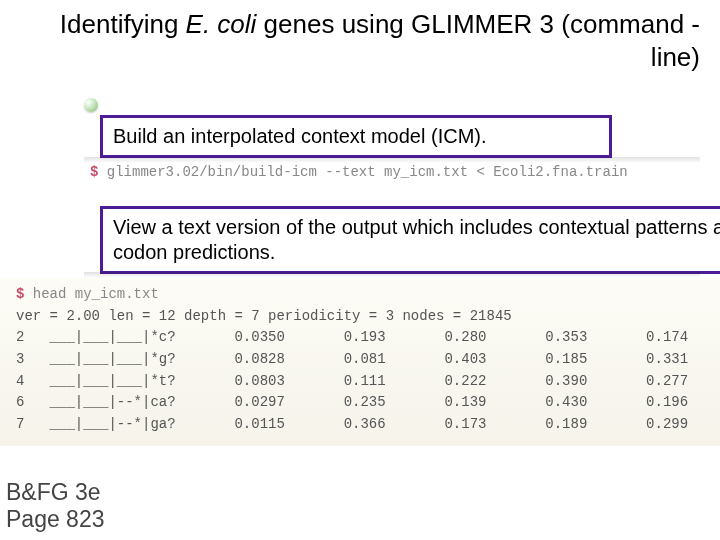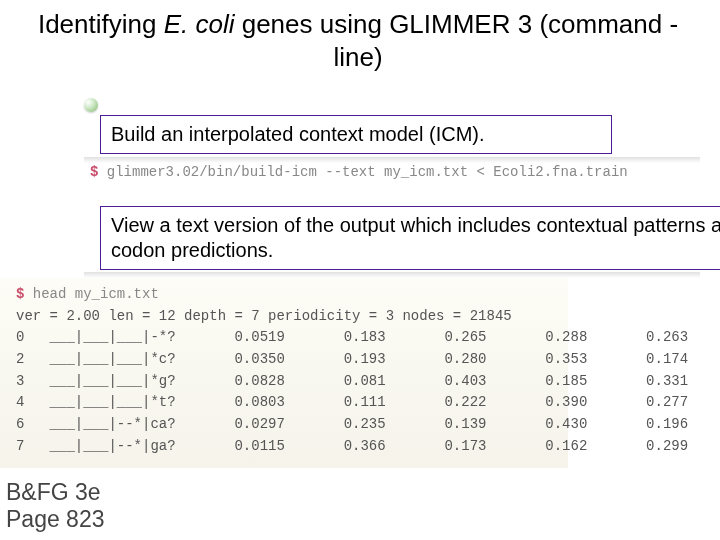--- a/index.html
+++ b/index.html
@@ -8,37 +8,37 @@
     height: 540px;
     background: #ffffff;
     font-family: Arial, Helvetica, sans-serif;
     position: relative;
     overflow: hidden;
   }
   .title {
     font-size: 26px;
     font-style: normal;
     color: #000;
-    text-align: center;
+    text-align: right;
     padding: 8px 20px 4px 16px;
     line-height: 1.25;
   }
   .title .ital { font-style: italic; }
   .decor-dot {
     position: absolute;
     left: 84px;
     top: 98px;
     width: 14px;
     height: 14px;
     border-radius: 50%;
     background: radial-gradient(circle at 30% 30%, #fff, #cfe9c9 40%, #a8d19a 70%, #7db46c);
     box-shadow: 0 1px 2px rgba(0,0,0,0.2);
   }
   .section-box {
-    border: 1px solid #4c1d95;
+    border: 3px solid #4c1d95;
     background: #fff;
     font-size: 20px;
     padding: 6px 10px;
     line-height: 1.25;
     color: #000;
   }
   #box1 { position: absolute; left: 100px; top: 115px; width: 512px; }
   #box2 { position: absolute; left: 100px; top: 206px; width: 668px; }
 
   .cmd-line {
@@ -60,21 +60,21 @@
     height: 6px;
     background: linear-gradient(to bottom, rgba(0,0,0,0.12), rgba(0,0,0,0));
   }
   #shadow1 { top: 157px; }
   #shadow2 { top: 272px; }
 
   .output-block {
     position: absolute;
     left: 0;
     top: 278px;
-    width: 568px;
+    width: 720px;
     font-family: "Courier New", Courier, monospace;
     font-size: 14px;
     color: #555;
     background: linear-gradient(to bottom, #fdfcf6, #f5f3ea);
     padding: 6px 0 10px 16px;
   }
   .output-block .line { white-space: pre; line-height: 1.55; }
   .output-block .dollar { color: #c84d6a; font-weight: bold; }
   .output-block .greycmd { color: #888; }
 
@@ -109,25 +109,24 @@
 <div id="box2" class="section-box">
   <span>View a text version of the output which includes contextual patterns and codon predictions.</span>
 </div>
 
 <div id="shadow2" class="shadow-top"></div>
 
 <div class="output-block">
   <div class="line"><span class="dollar">$</span><span class="greycmd"> head my_icm.txt</span></div>
   <div class="line">ver = 2.00 len = 12 depth = 7 periodicity = 3 nodes = 21845</div>
   <div id="rows-container">
-      <div class="line">0   ___|___|___|-*?       0.0519       0.183       0.265       0.288       0.263</div>
       <div class="line">2   ___|___|___|*c?       0.0350       0.193       0.280       0.353       0.174</div>
       <div class="line">3   ___|___|___|*g?       0.0828       0.081       0.403       0.185       0.331</div>
       <div class="line">4   ___|___|___|*t?       0.0803       0.111       0.222       0.390       0.277</div>
       <div class="line">6   ___|___|--*|ca?       0.0297       0.235       0.139       0.430       0.196</div>
-      <div class="line">7   ___|___|--*|ga?       0.0115       0.366       0.173       0.162       0.299</div>
+      <div class="line">7   ___|___|--*|ga?       0.0115       0.366       0.173       0.189       0.299</div>
     </div>
 </div>
 
 <div class="footer">
   <div>B&amp;FG 3e</div>
   <div>Page 823</div>
 </div>
 
 </body></html>

